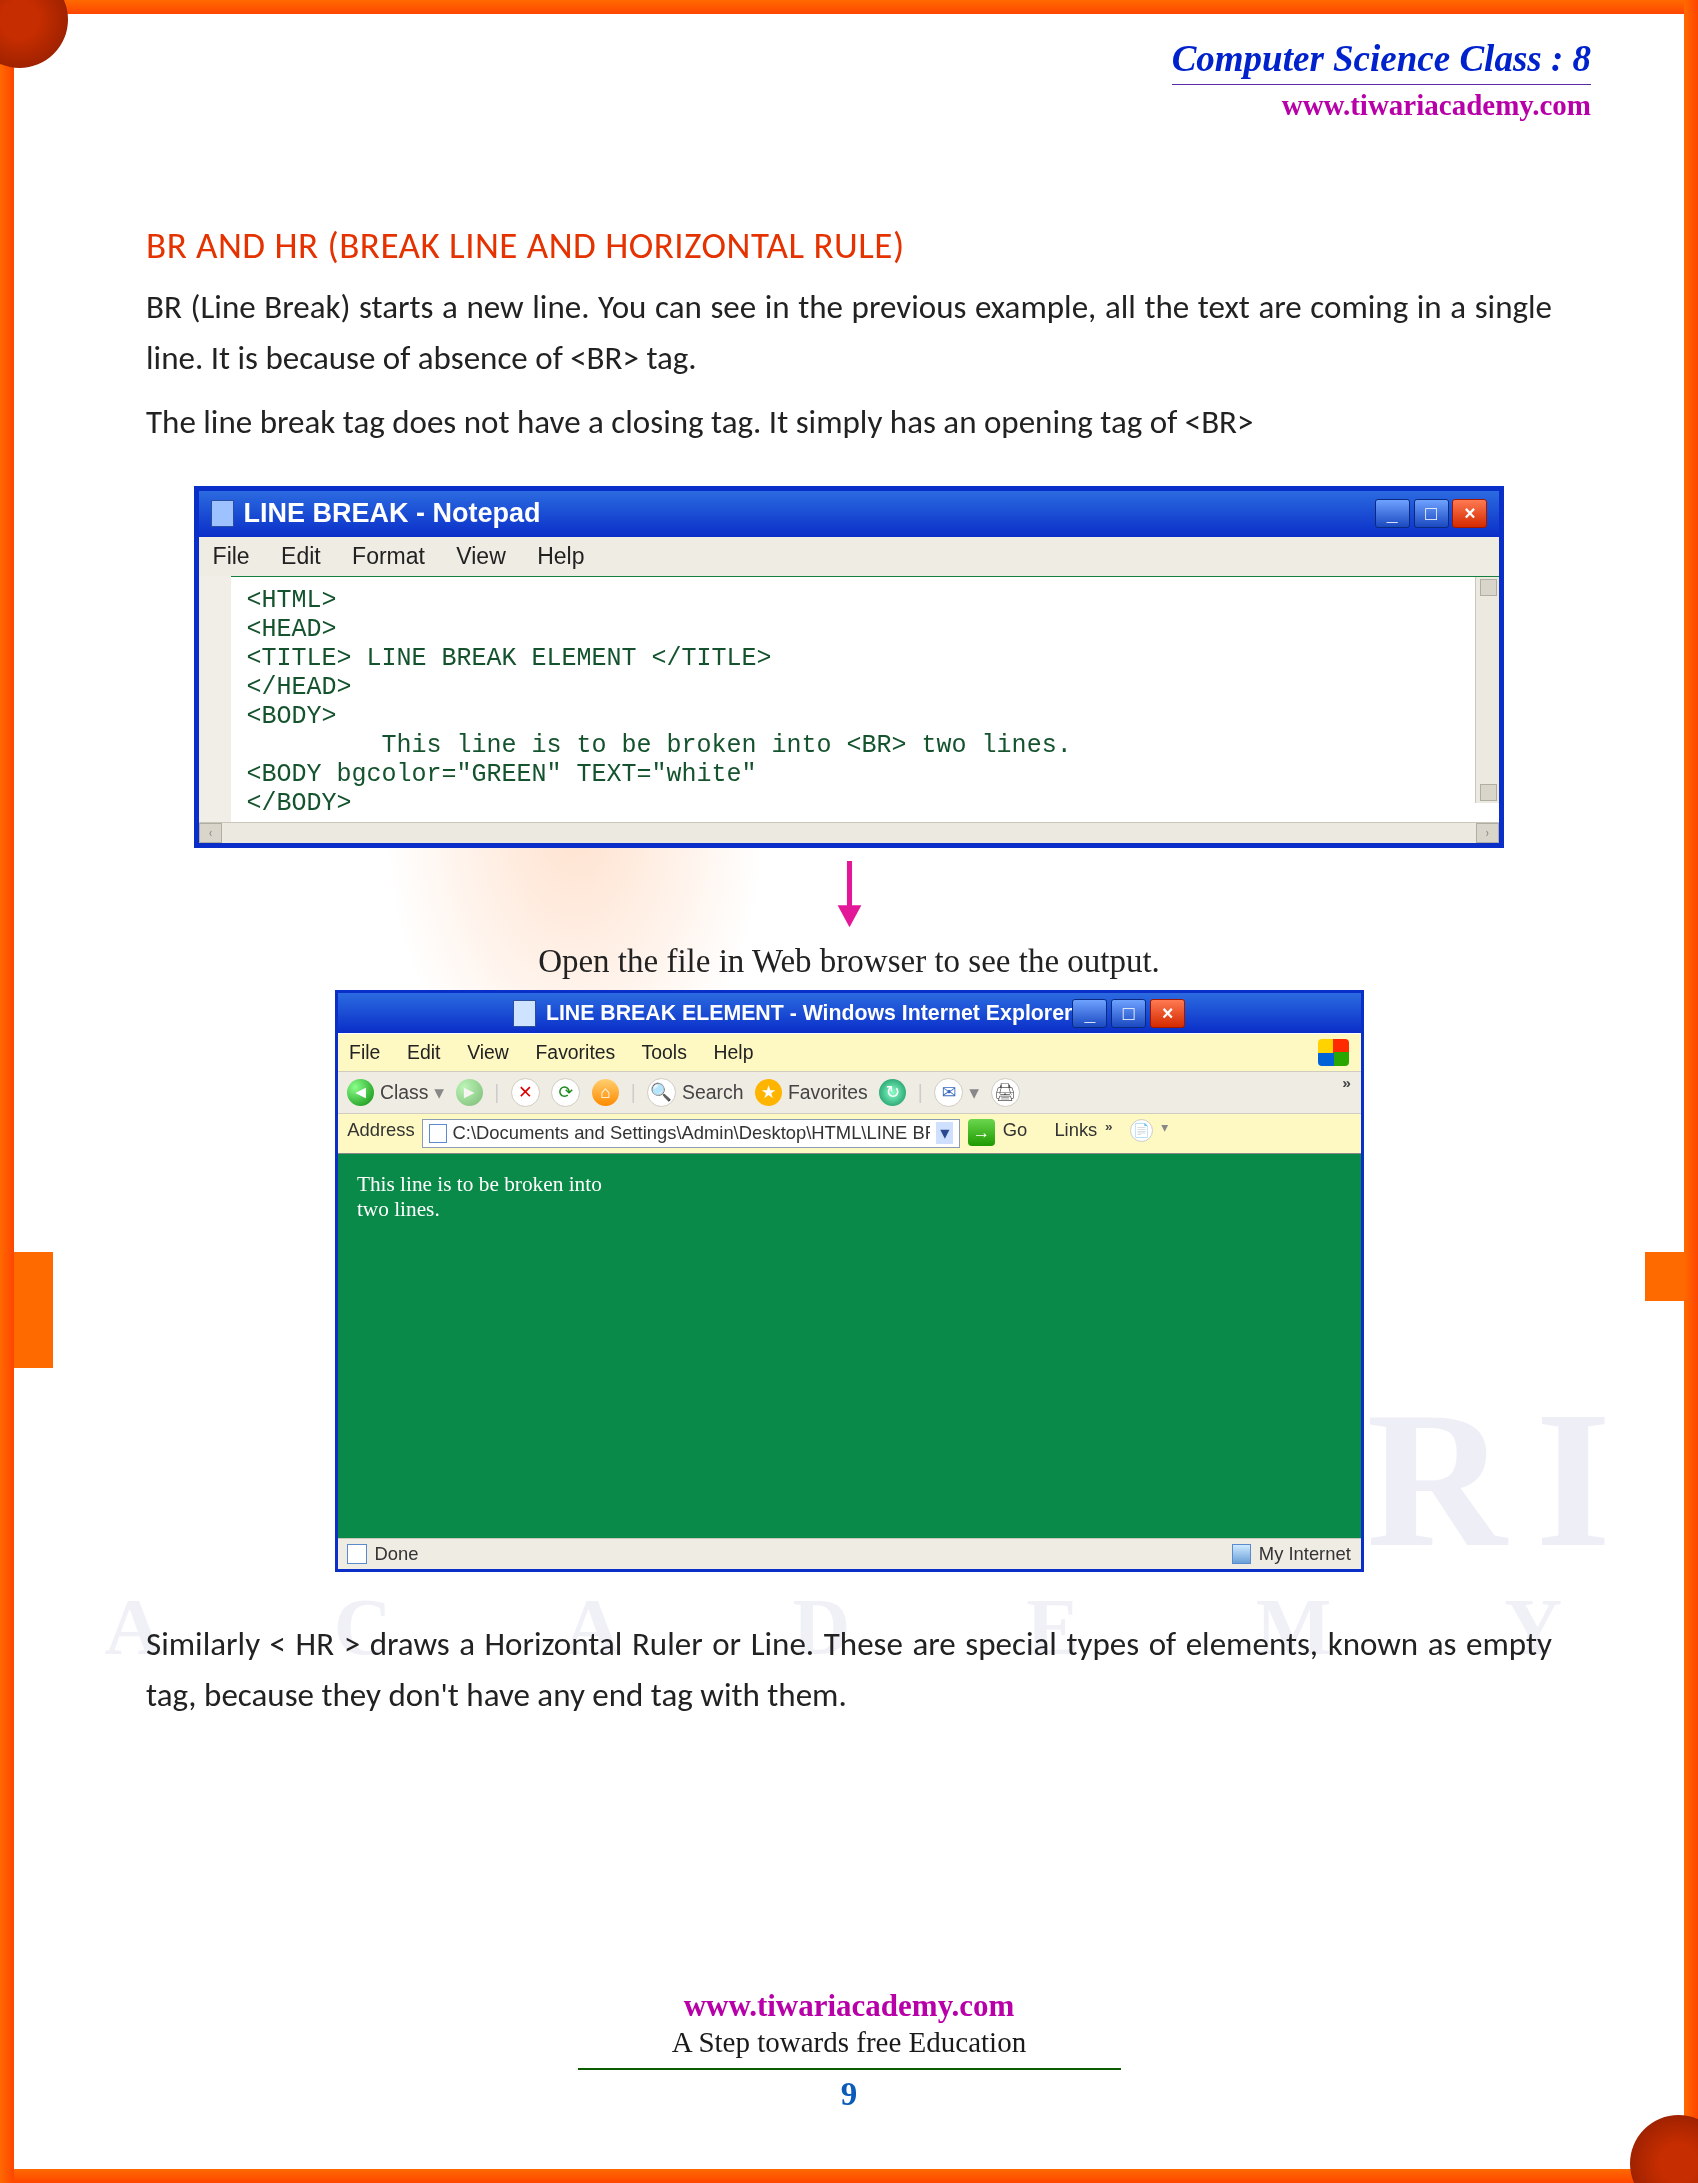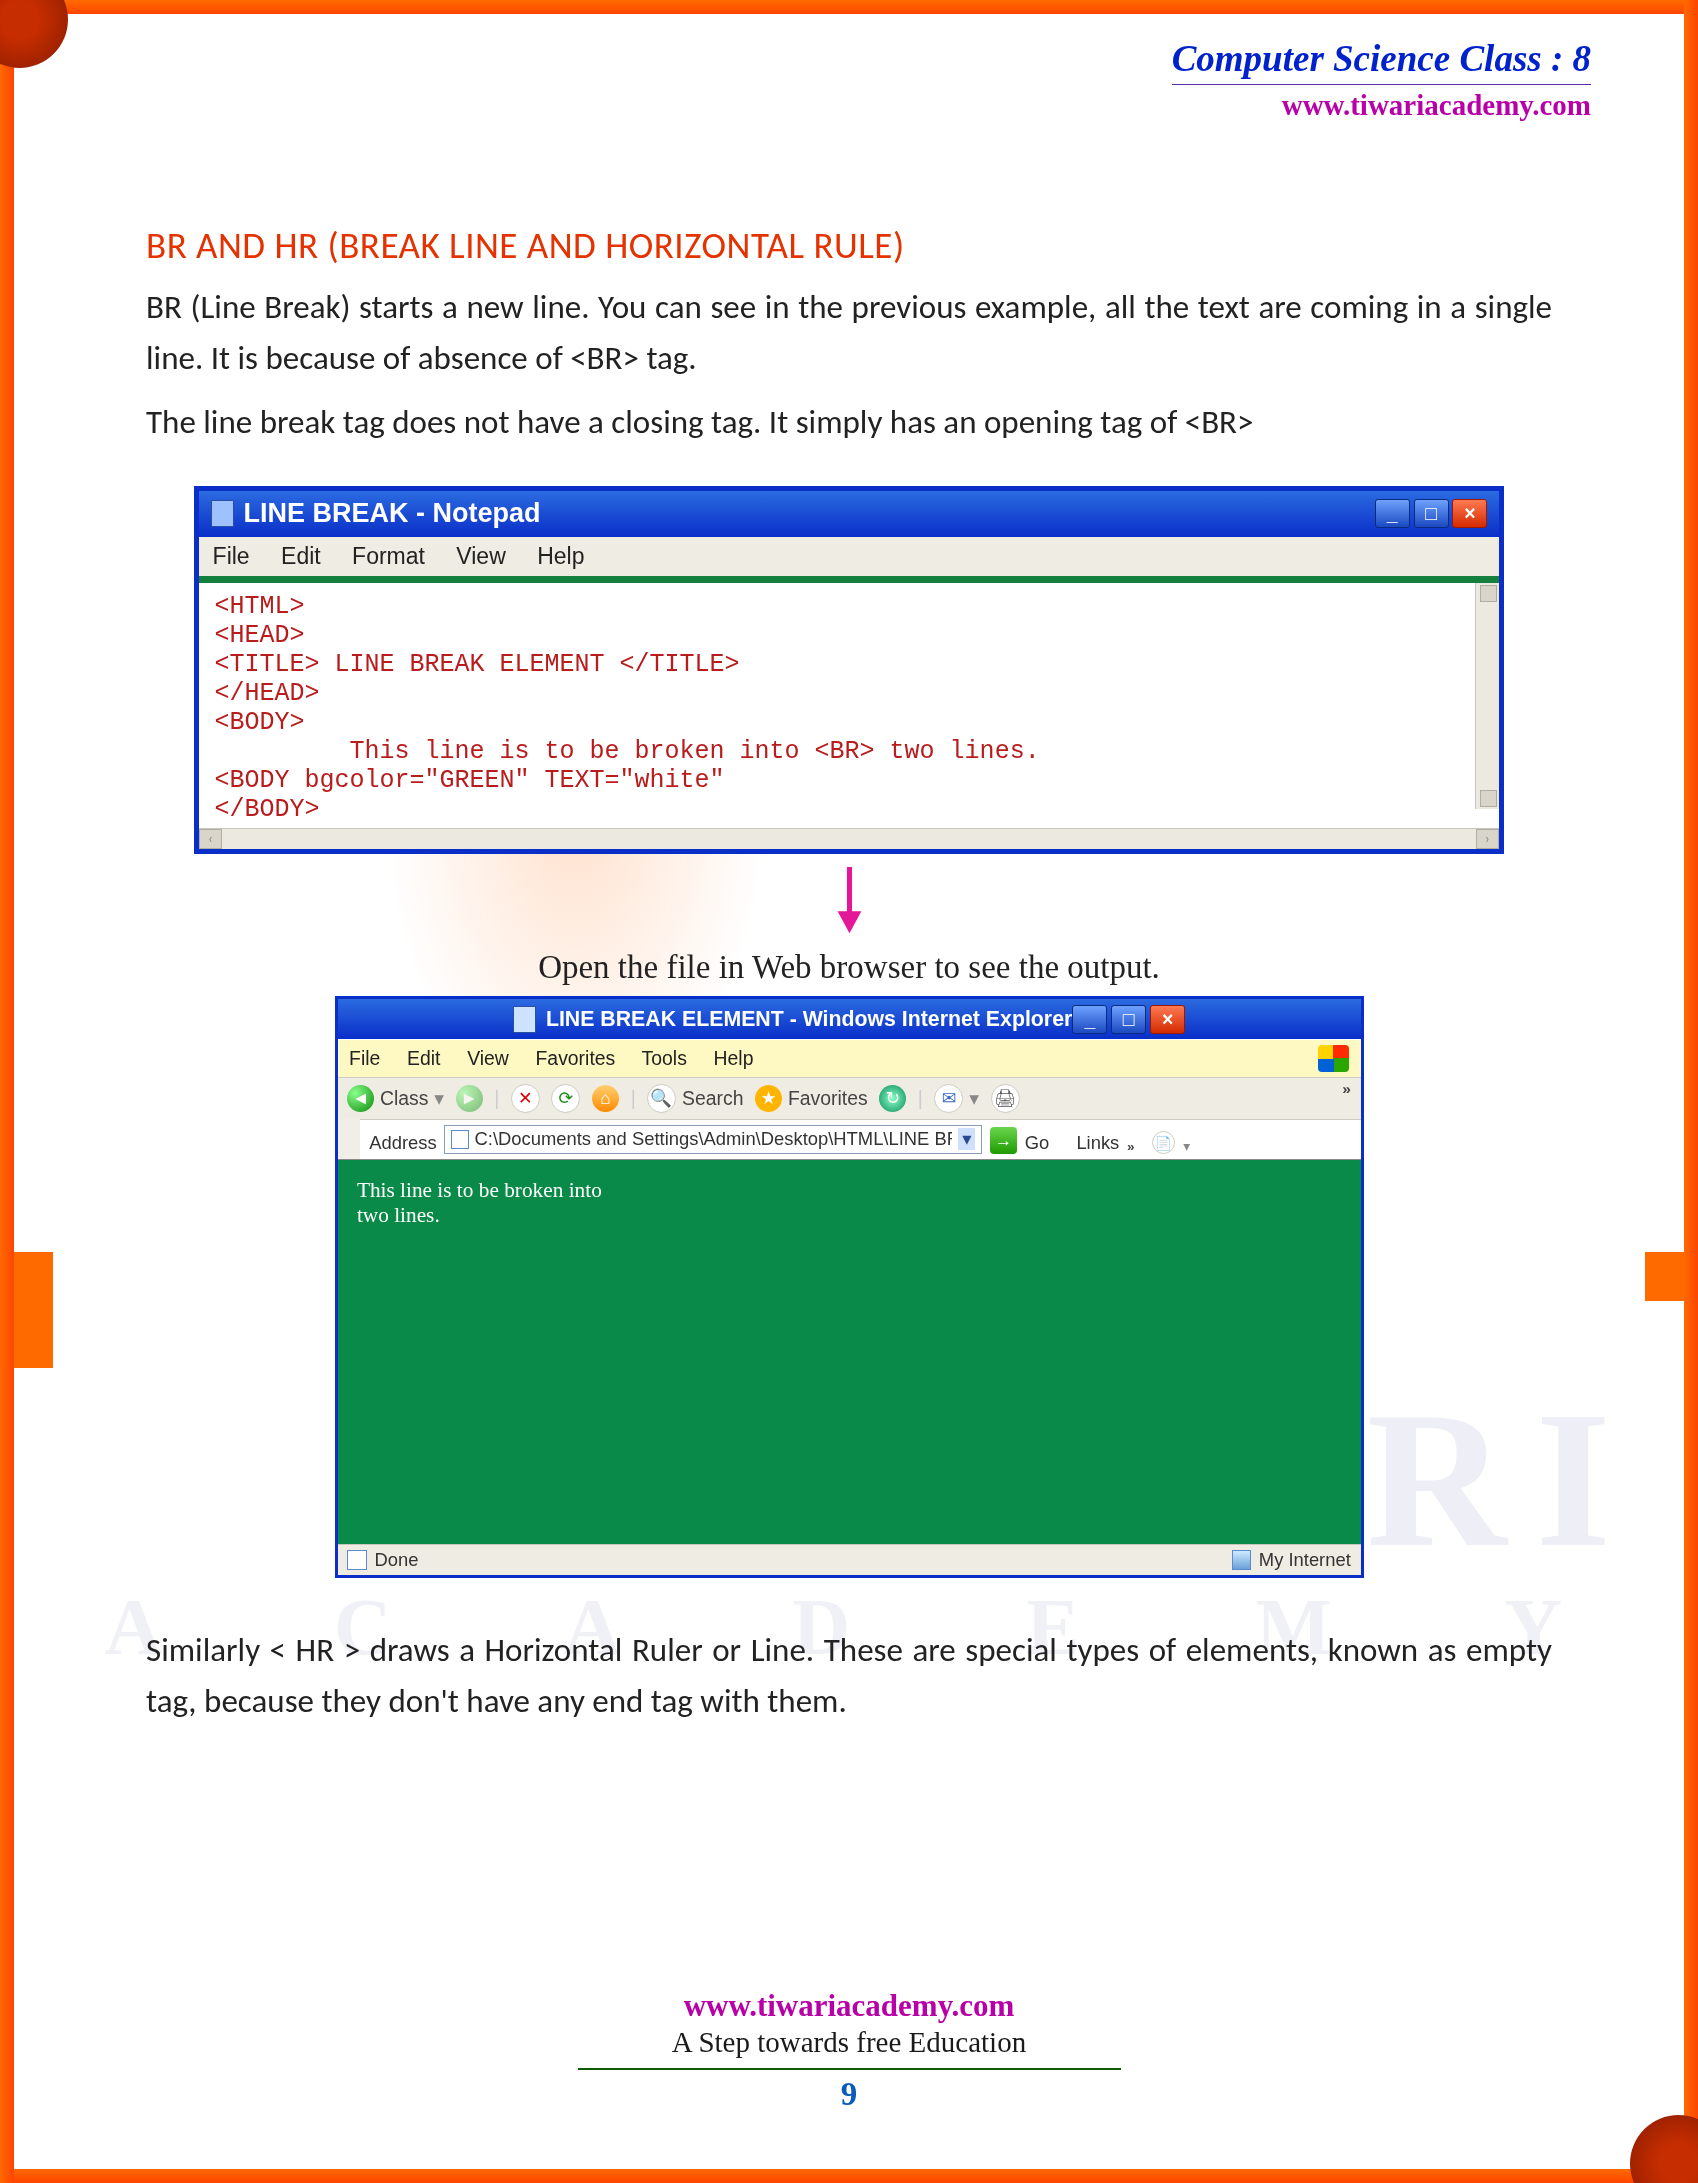--- a/index.html
+++ b/index.html
@@ -20,21 +20,21 @@
 .notepad-wrap { margin:37px auto 0; width:1310px; }
 .np-frame { border:5.8px solid #0a2ec8; background:#f1eee7; }
 .np-title { background:linear-gradient(to bottom,#2b6be0,#0a2ec8); color:#fff; font:700 27px 'Tahoma',sans-serif; padding:7.8px 11.6px; display:flex; align-items:center; justify-content:space-between; }
 .np-title-left { display:flex; align-items:center; gap:9.7px; }
 .np-icon { width:21.3px; height:25px; background:#9ec2ff; border:1.9px solid #2a4ea0; }
 .win-btns { display:flex; gap:3.9px; }
 .win-btn { width:33px; height:27px; background:linear-gradient(to bottom,#6ea2ff,#1a49c0); border:1.9px solid #0a2a80; display:flex; align-items:center; justify-content:center; color:#fff; font:700 19.4px sans-serif; border-radius:2.9px; }
 .win-btn.close { background:linear-gradient(to bottom,#ff7a52,#d42a00); border-color:#a01700; }
 .np-menu { background:#efece4; padding:5.8px 13.6px; color:#222; font:400 23px Tahoma,sans-serif; }
 .np-menu span { margin-right:25px; }
-.np-body { background:#fff; color:#b91c1c; font:400 25px 'Lucida Console','Courier New',monospace; padding:9.7px 15.5px 3.9px; white-space:pre; position:relative; border-top:7px solid #15803d; }
+.np-body { background:#fff; color:#14532d; font:400 25px 'Lucida Console','Courier New',monospace; padding:9.7px 15.5px 3.9px; white-space:pre; position:relative; border-top:1px solid #15803d;margin-left:32px; }
 .np-scroll-v { position:absolute; right:0; top:0; bottom:19.4px; width:23px; background:#ece9e0; border-left:1px solid #cac6bc; }
 .np-scroll-v::before, .np-scroll-v::after { content:''; position:absolute; left:3.9px; width:15.5px; height:15.5px; background:#d9d5ca; border:1px solid #b0ada3; }
 .np-scroll-v::before { top:1.9px; } .np-scroll-v::after { bottom:1.9px; }
 .np-scroll-h { height:19.4px; background:#ece9e0; border-top:1px solid #cac6bc; display:flex; justify-content:space-between; }
 .np-scroll-h span { width:21.3px; height:17.5px; background:#d9d5ca; border:1px solid #b0ada3; margin:0; color:#888; font-size:13.6px; text-align:center; }
 .arrow-down { text-align:center; margin:13.6px 0 9.7px; }
 .arrow-svg { width:39px; height:68px; }
 .caption { text-align:center; color:#222; font:400 33px 'Times New Roman',serif; margin-bottom:9.7px; }
 .ie-wrap { margin:0 auto; width:1029px; }
 .ie-frame { border:3.9px solid #0a2ec8; background:#f1eee7; }
@@ -42,21 +42,21 @@
 .ie-menu { background:#fef9c3; padding:4.9px 11.6px; color:#222; font:400 19.4px Tahoma,sans-serif; display:flex; justify-content:space-between; align-items:center; border-top:1px solid #fff; }
 .ie-menu-items span { margin-right:21.3px; }
 .win-logo { width:31px; height:27px; background:conic-gradient(#ff2a00 0 25%,#2aa600 0 50%,#0062d6 0 75%,#ffd200 0); border-radius:3.9px; }
 .ie-toolbar { background:#efece4; padding:5.8px 9.7px; display:flex; align-items:center; gap:11.6px; border-top:1px solid #d0ccc2; font:400 19.4px Tahoma,sans-serif; color:#444; position:relative; }
 .tb-btn { display:flex; align-items:center; gap:5.8px; }
 .tb-icon { width:27px; height:27px; border-radius:50%; display:flex; align-items:center; justify-content:center; font-size:17.5px; color:#fff; }
 .ie-chev { position:absolute; right:9.7px; top:1.9px; font:700 15.5px sans-serif; color:#444; }
 .bg-green-sphere { background:radial-gradient(circle at 30% 30%,#8aff8a,#0a8a0a); }
 .bg-red { background:#fff; border:1.9px solid #d0ccc2; color:#d00; }
 .bg-blue-doc { background:#fff; border:1.9px solid #d0ccc2; }
-.ie-addr { background:#ffffff; padding:4.9px 9.7px; display:flex; align-items:flex-end; gap:7.8px; border-top:1px solid #d0ccc2; font:400 18.4px Tahoma,sans-serif; color:#333;margin-left:22px; }
+.ie-addr { background:#fef9c3; padding:4.9px 9.7px; display:flex; align-items:flex-start; gap:7.8px; border-top:1px solid #d0ccc2; font:400 18.4px Tahoma,sans-serif; color:#333; }
 .addr-input { flex:0 0 auto; width:524px; background:#fff; border:1px solid #8a9db5; padding:2.9px 5.8px; display:flex; align-items:center; gap:5.8px; }
 .go-btn { width:27px; height:27px; background:linear-gradient(to bottom,#6bd64e,#1f9a00); border-radius:3.9px; display:flex; align-items:center; justify-content:center; color:#fff; font:700 17.5px sans-serif; }
 .ie-body { background:#0a8a48; color:#fff; font:400 21.3px 'Times New Roman',serif; padding:17.5px 19.4px; height:349px; border-top:1px solid #888; position:relative; }
 .ie-status { background:#efece4; padding:3.9px 9.7px; display:flex; align-items:center; justify-content:space-between; font:400 18.4px Tahoma,sans-serif; color:#333; border-top:1px solid #cac6bc; }
 .ie-status-left, .ie-status-right { display:flex; align-items:center; gap:7.8px; }
 .closing-text { color:#222; font-size:33px; text-align:justify; line-height:1.55; margin-top:47px; }
 .footer { position:absolute; bottom:70px; left:0; right:0; text-align:center; }
 .footer .f1 { color:#b800a8; font:700 31px 'Times New Roman',serif; }
 .footer .f2 { color:#1a1a1a; font:400 29px 'Times New Roman',serif; margin-top:1.9px; }
 .footer .fline { width:543px; height:1.9px; background:#0b5b00; margin:9.7px auto 0; }

